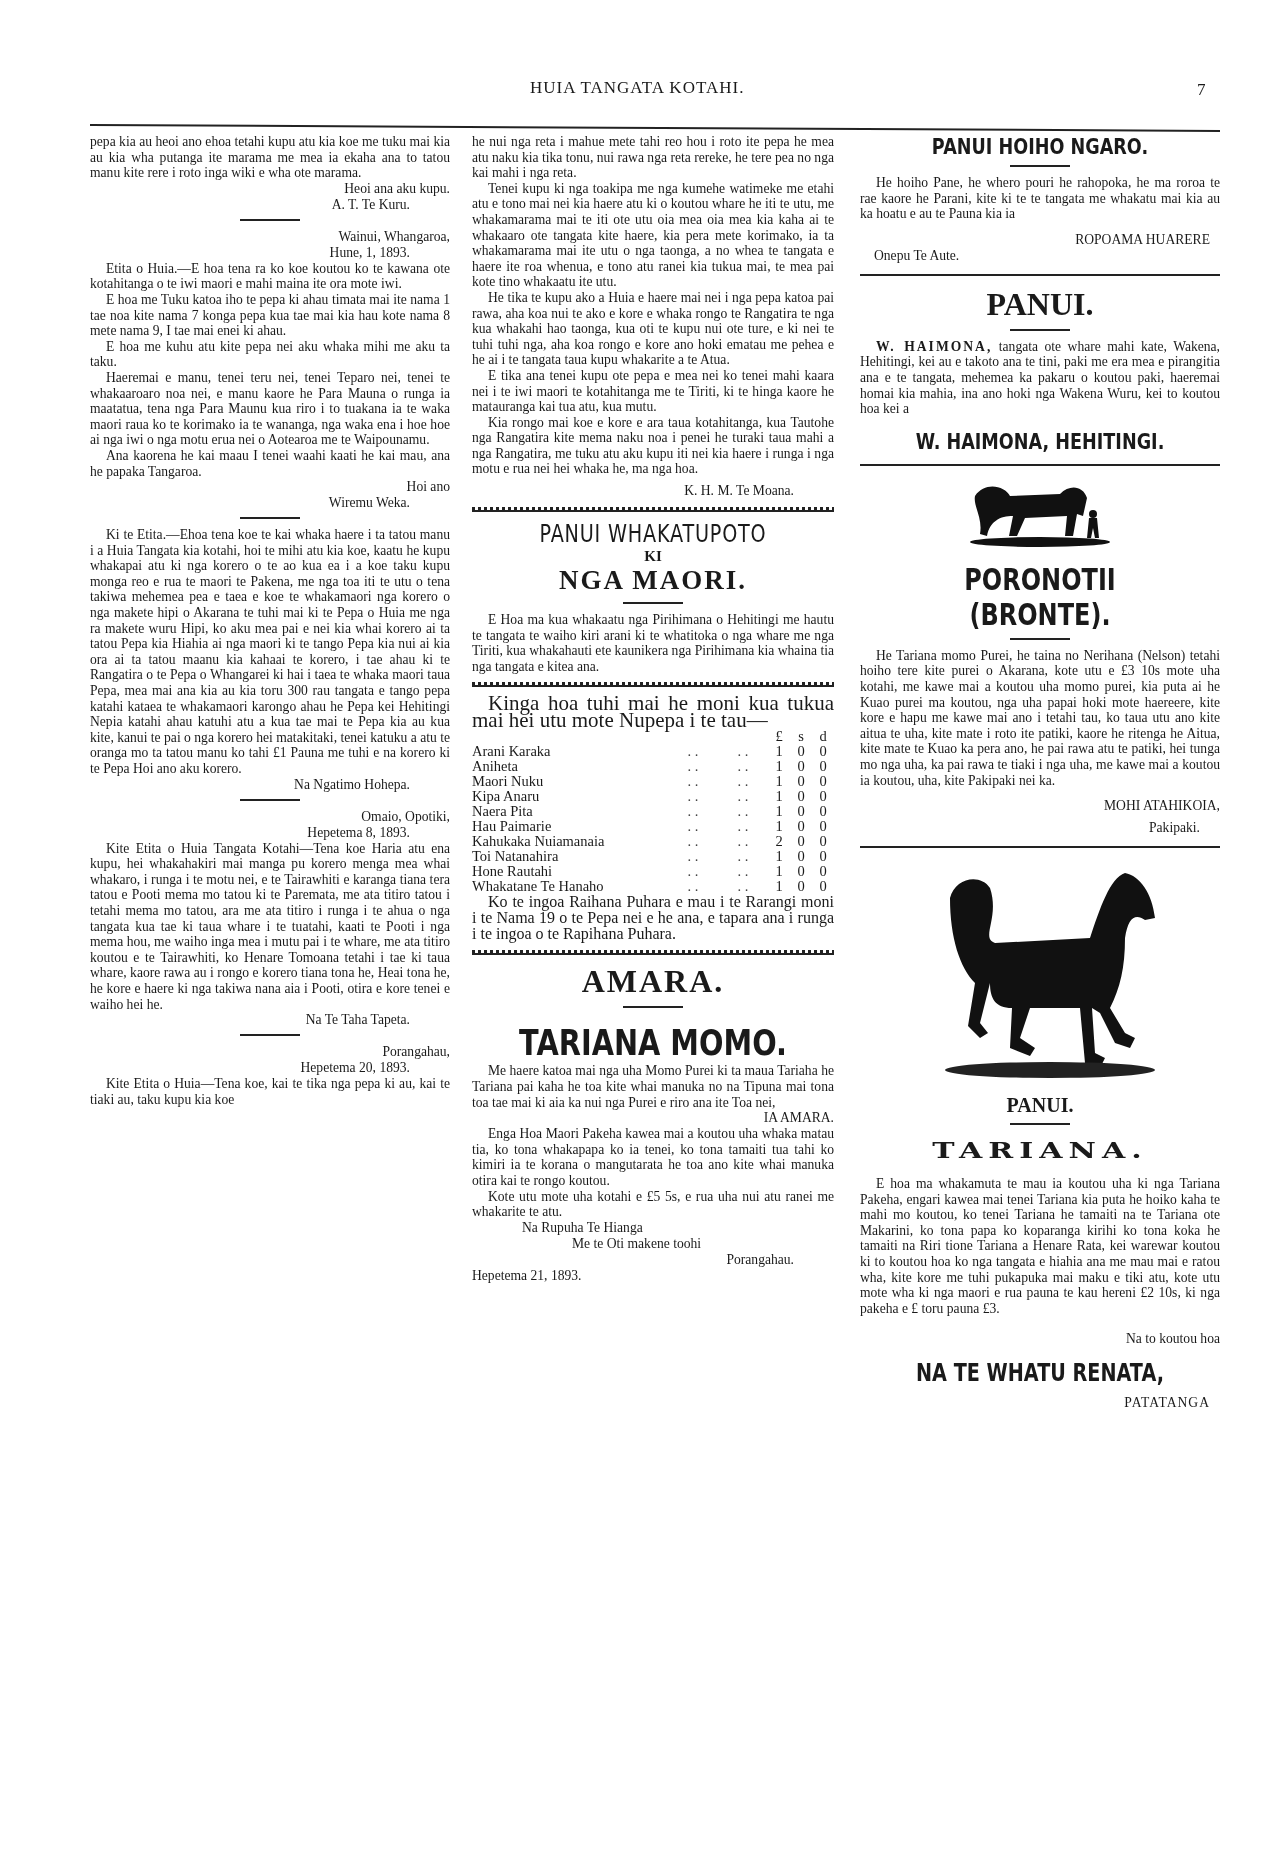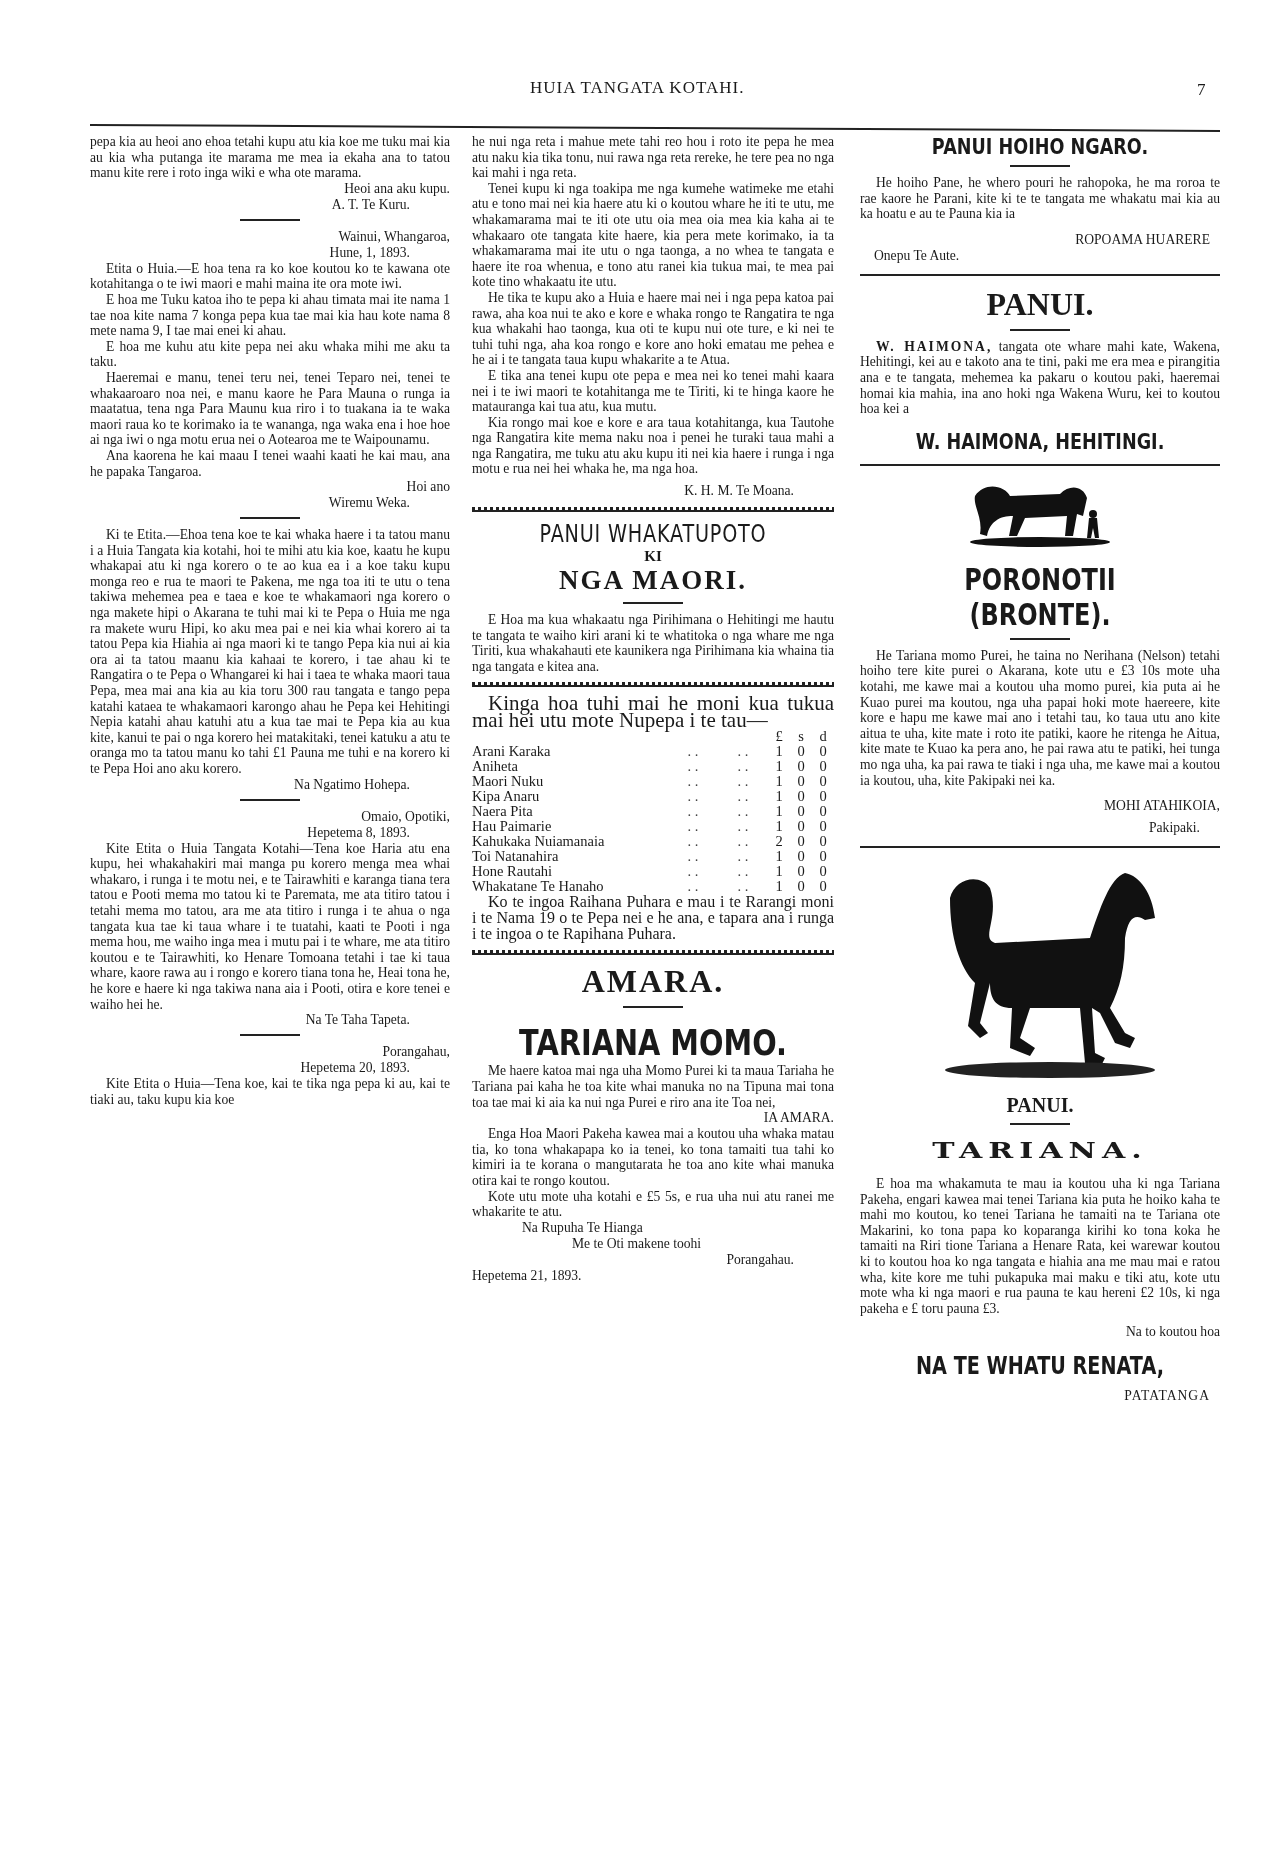--- a/index.html
+++ b/index.html
@@ -254,17 +254,17 @@
 
   <div>
     <svg class="illus" width="240" height="230" viewBox="0 0 240 230">
       <path d="M30 40 C 35 20, 60 15, 70 30 C 80 60, 60 80, 75 85 L 170 80 C 180 50, 190 20, 205 15 C 220 18, 232 35, 235 60 L 225 62 C 215 55, 208 60, 205 80 C 205 110, 200 130, 190 150 L 205 175 L 215 180 L 210 190 L 195 185 L 180 155 L 172 150 L 175 195 L 185 200 L 180 210 L 165 205 L 160 150 L 110 150 L 100 180 L 115 190 L 110 198 L 90 190 L 92 150 C 75 150, 70 140, 70 125 L 60 165 L 68 175 L 60 180 L 48 168 L 55 125 C 40 110, 30 80, 30 40 Z" fill="#111"></path>
       <ellipse cx="130" cy="212" rx="105" ry="8" fill="#222"></ellipse>
     </svg>
     <div class="h-serif" style="font-size:20px; margin-top:6px;">PANUI.</div>
     <div class="short-rule"></div>
     <div class="h-wide" style="font-size:30px;">TARIANA.</div>
     <p class="p" style="margin-top:8px;">E hoa ma whakamuta te mau ia koutou uha ki nga Tariana Pakeha, engari kawea mai tenei Tariana kia puta he hoiko kaha te mahi mo koutou, ko tenei Tariana he tamaiti na te Tariana ote Makarini, ko tona papa ko koparanga kirihi ko tona koka he tamaiti na Riri tione Tariana a Henare Rata, kei warewar koutou ki to koutou hoa ko nga tangata e hiahia ana me mau mai e ratou wha, kite kore me tuhi pukapuka mai maku e tiki atu, kote utu mote wha ki nga maori e rua pauna te kau hereni £2 10s, ki nga pakeha e £ toru pauna £3.</p>
-    <div class="sig center" style="margin-top:8px;">Na to koutou hoa</div>
+    <div class="sig center" style="margin-top:15px;">Na to koutou hoa</div>
     <div class="h-gothic" style="font-size:24px; margin-top:12px;">NA TE WHATU RENATA,</div>
     <div class="sig right-sig" style="margin-top:8px; padding-right:10px; letter-spacing:1px;">PATATANGA</div>
   </div>
 </div>
 
 </body></html>

